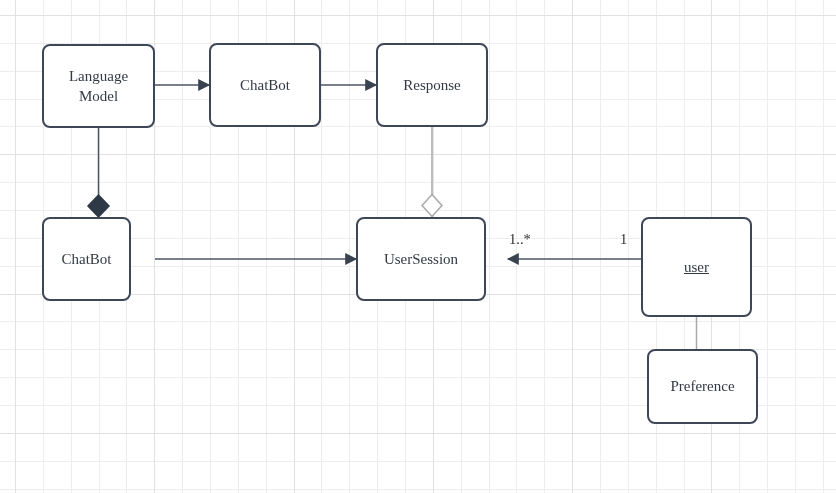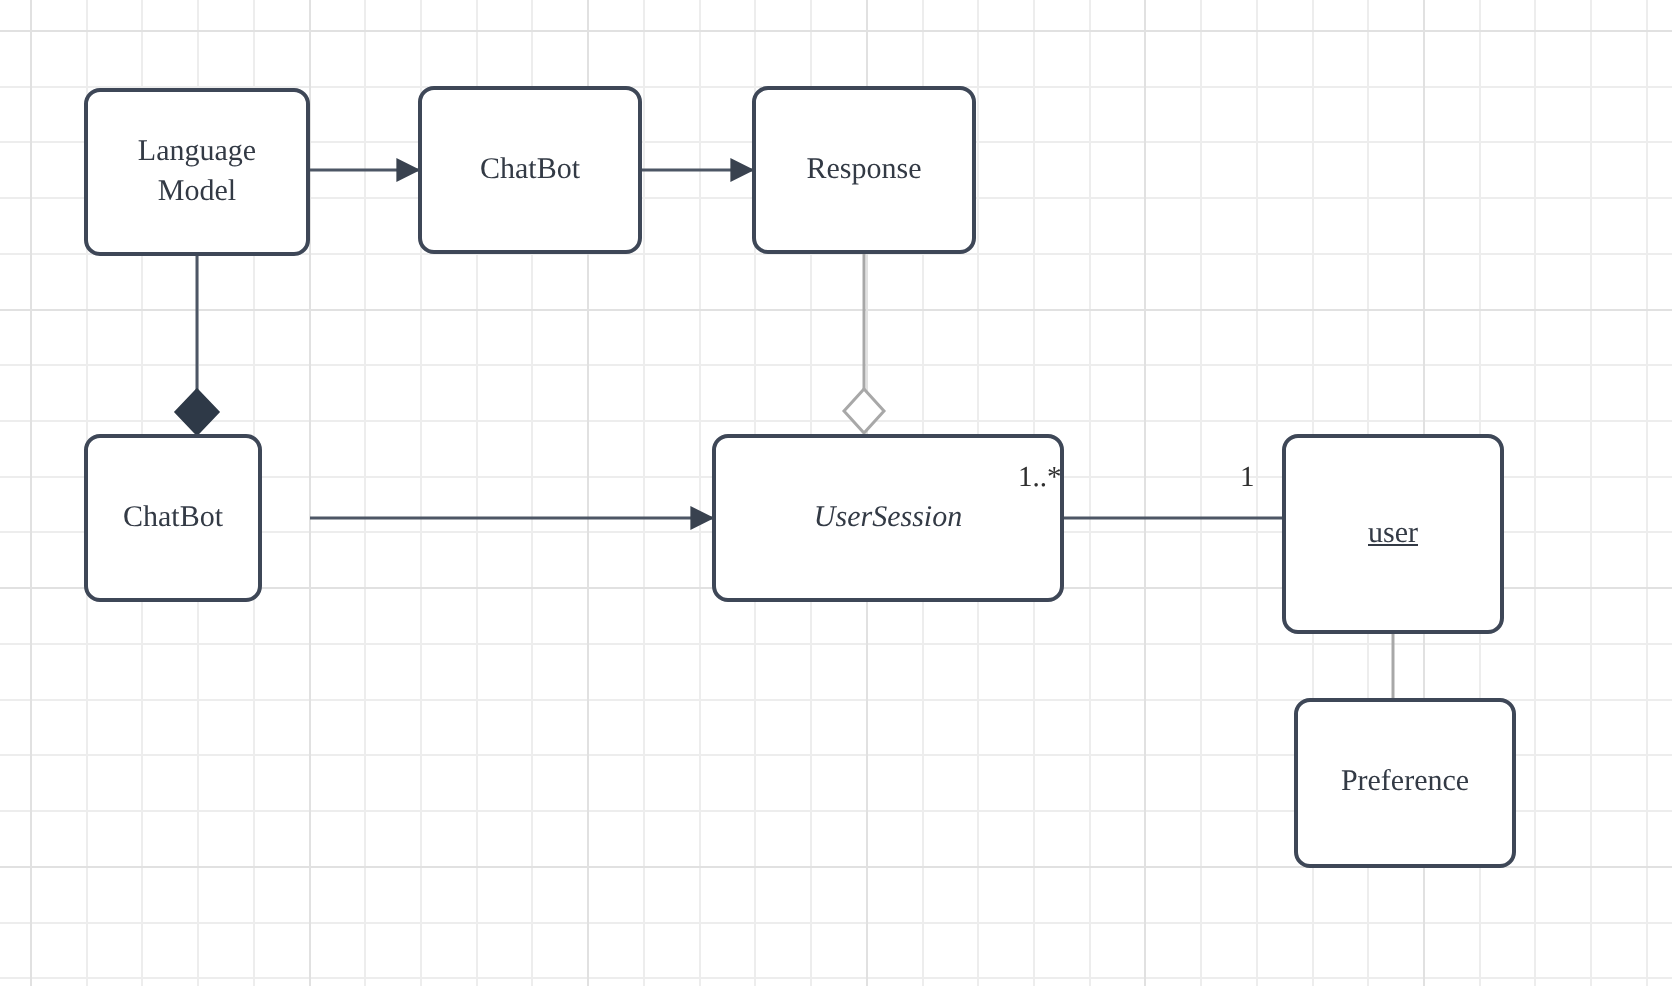--- a/index.html
+++ b/index.html
@@ -41,23 +41,23 @@
     border-radius:8px;
     display:flex;align-items:center;justify-content:center;
     text-align:center;
     font-size:15px;line-height:1.35;color:var(--node-text);
     padding:0 13px;
   }
   .node-language-model{left:42px;top:44px;width:113px;height:84px;}
   .node-response{left:209px;top:43px;width:112px;height:84px;}
   .node-message{left:376px;top:43px;width:112px;height:84px;}
   .node-chatbot{left:42px;top:217px;width:89px;height:84px;}
-  .node-user-session{left:356px;top:217px;width:176px;height:84px;font-style:italic;}
+  .node-user-session{left:356px;top:217px;width:130px;height:84px;}
   .node-user{left:641px;top:217px;width:111px;height:100px;text-decoration:underline;}
-  .node-preference{left:647px;top:349px;width:111px;height:85px;}
+  .node-preference{left:647px;top:349px;width:111px;height:75px;}
   .edge-label{
     position:absolute;font-size:14.5px;color:#2f2f2f;white-space:nowrap;
   }
   .label-target-mult{left:509px;top:231px;}
   .label-source-mult{left:620px;top:231px;}
 </style>
 </head>
 <body>
 
 <div class="canvas">

